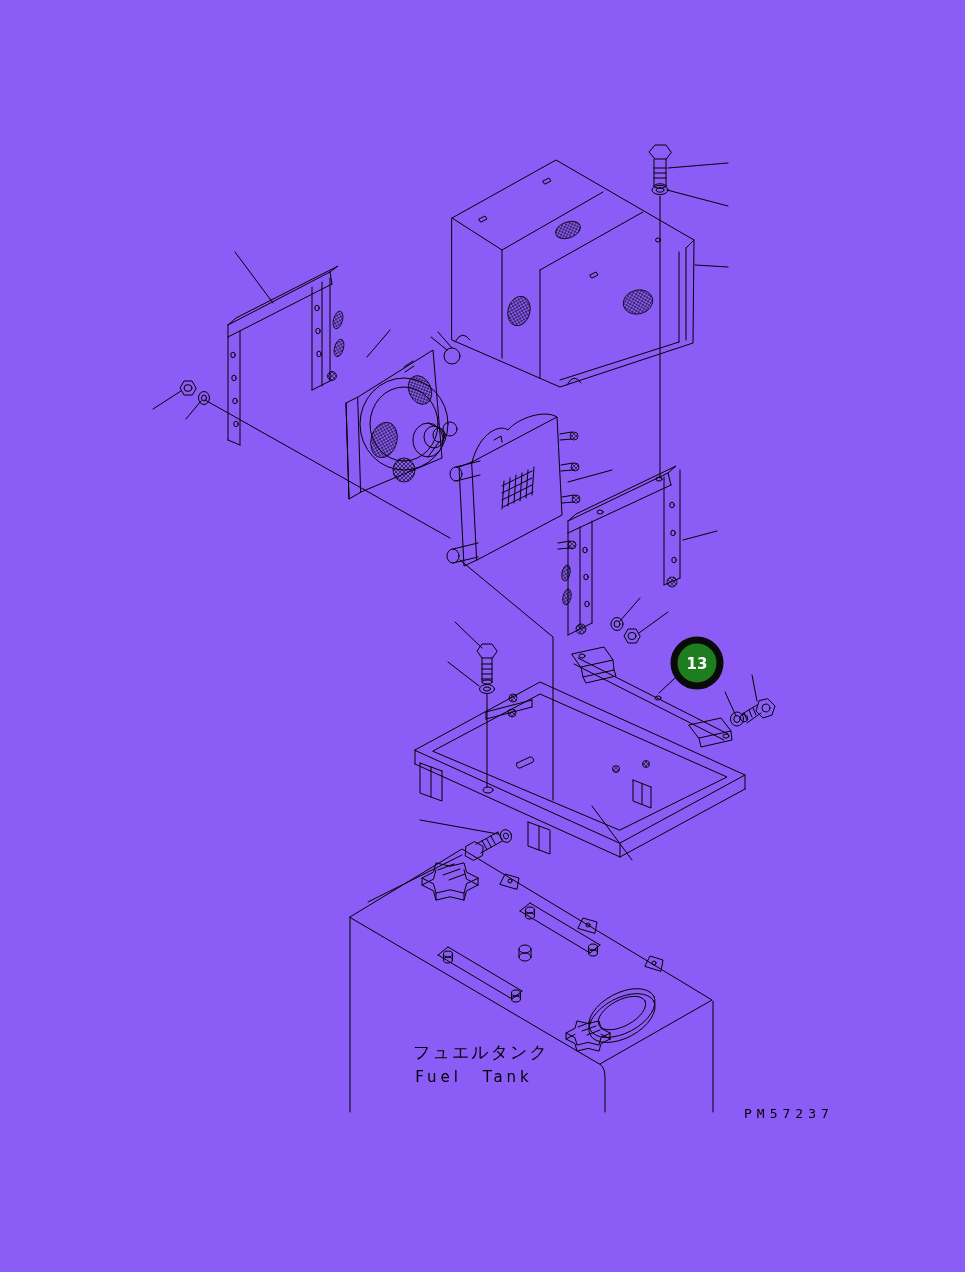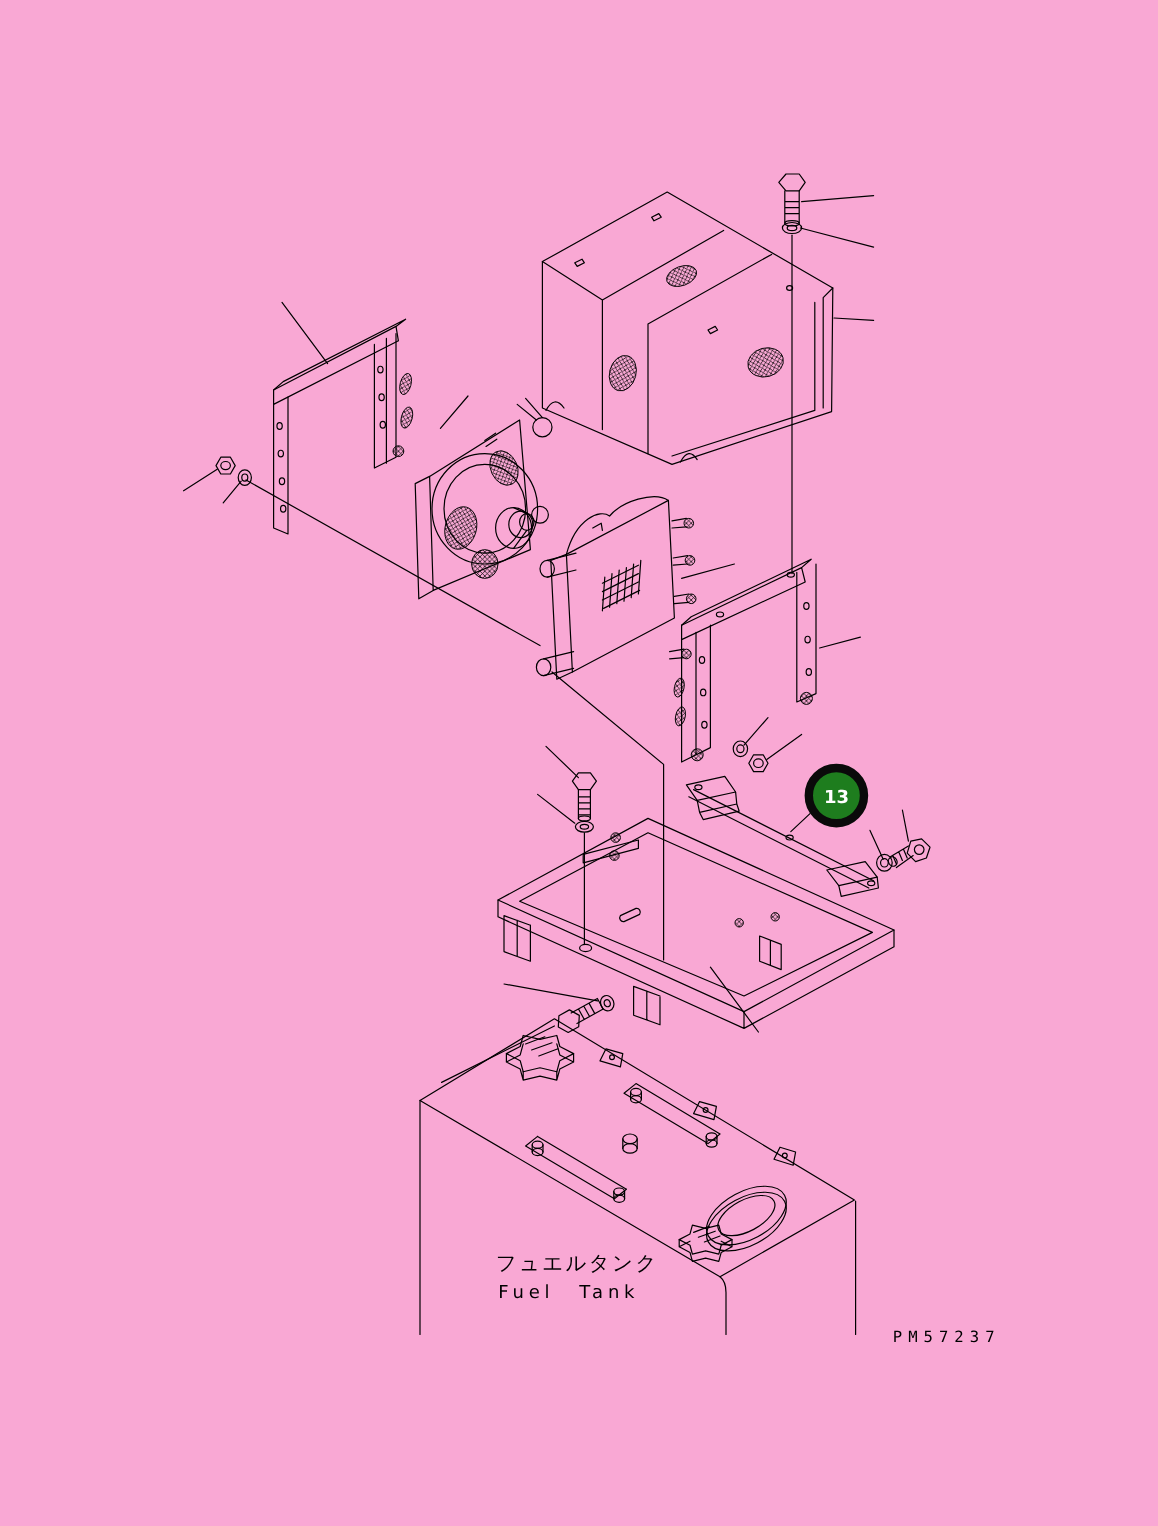--- a/index.html
+++ b/index.html
@@ -1,17 +1,17 @@
 <!DOCTYPE html>
 <html><head>
 <meta charset="utf-8">
 <style>
   html,body{margin:0;padding:0;}
   body{width:965px;height:1272px;background:#ffffff;font-family:"DejaVu Sans","Liberation Sans",sans-serif;}
-  .stage{position:relative;width:965px;height:1272px;background:#f9a8d4;overflow:hidden;}
+  .stage{position:relative;width:965px;height:1272px;background:#8b5cf6;overflow:hidden;}
   svg{position:absolute;left:0;top:0;}
   svg *{vector-effect:non-scaling-stroke;}
   .ln{fill:none;stroke:#000;stroke-width:1;stroke-linejoin:round;stroke-linecap:round;}
   .hat{fill:url(#xh);stroke:#000;stroke-width:0.8;}
   .jp{font-size:17px;letter-spacing:2px;}
   .en{font-size:15px;letter-spacing:4px;word-spacing:12px;}
   .pm{font-family:"DejaVu Sans Mono","Liberation Mono",monospace;font-size:13px;letter-spacing:5px;}
   .callout-num{font-size:15px;font-weight:bold;}
 </style>
 </head>

